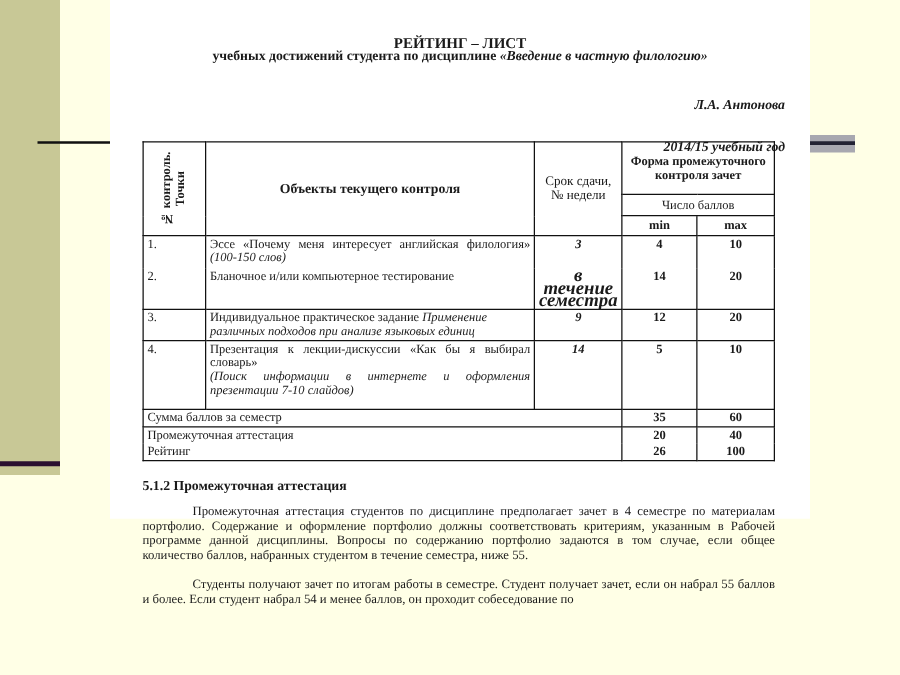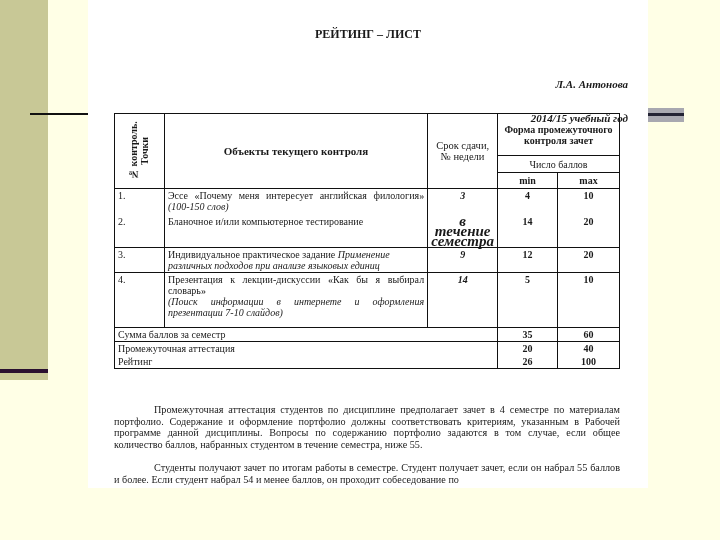--- a/index.html
+++ b/index.html
@@ -24,21 +24,21 @@
   }
   .right-bar {
     position: absolute; left: 648px; top: 108px; width: 36px; height: 14px;
     background: #a8a8b0;
   }
   .right-bar-line {
     position: absolute; left: 648px; top: 113px; width: 36px; height: 3px;
     background: #222233;
   }
   .page {
-    position: absolute; left: 88px; top: 0; width: 560px; height: 488px;
+    position: absolute; left: 88px; top: 0; width: 560px; height: 415px;
     background: #ffffff;
   }
   .title {
     position: absolute; left: 0; width: 560px; text-align: center;
     font-weight: bold; font-size: 12px;
   }
   .t1 { top: 27px; }
   .t2 { top: 39px; font-size: 11px; }
   .t2 i { font-style: italic; font-weight: bold; }
   .t3 { top: 56px; }
@@ -87,20 +87,23 @@
 <body>
 
 <div class="sidebar"></div>
 <div class="sidebar-line"></div>
 <div class="left-rule"></div>
 <div class="right-bar"></div>
 <div class="right-bar-line"></div>
 
 <div class="page">
   <div class="title t1">РЕЙТИНГ – ЛИСТ</div>
+  <div class="title t2">
+    <span>учебных достижений студента по дисциплине </span><i>«Введение в частную филологию»</i>
+  </div>
   <div class="right-meta m1">Л.А. Антонова</div>
   <div class="right-meta m2">2014/15 учебный год</div>
 
   <table class="rating">
     <tbody>
         <tr>
       <td class="c-num hdr" rowspan="3" style="height:75px">
         <div class="vert">№ контроль. Точки</div>
       </td>
       <td class="c-obj hdr" rowspan="3" style="font-size:11px">Объекты текущего контроля</td>
@@ -162,19 +165,20 @@
       <td class="center-b nob-b">40</td>
     </tr>
     <tr>
       <td colspan="3" class="nob-t">Рейтинг</td>
       <td class="center-b nob-t">26</td>
       <td class="center-b nob-t">100</td>
     </tr>
   </tbody>
     </table>
 
+  <div class="section-head">5.1.2 Промежуточная аттестация</div>
   <div class="para p1">
     <span>Промежуточная аттестация студентов по дисциплине предполагает зачет в 4 семестре по материалам </span><b>портфолио</b><span>. Содержание и оформление портфолио должны соответствовать критериям, указанным в Рабочей программе данной дисциплины. Вопросы по содержанию портфолио задаются в том случае, если общее количество баллов, набранных студентом в течение семестра, ниже 55.</span>
   </div>
   <div class="para p2">
     <span>Студенты получают зачет по итогам работы в семестре. </span><b>Студент получает зачет, если он набрал 55 баллов и более.</b><span> Если студент набрал 54 и менее баллов, он проходит </span><b>собеседование по</b>
   </div>
 </div>
 
 </body></html>

